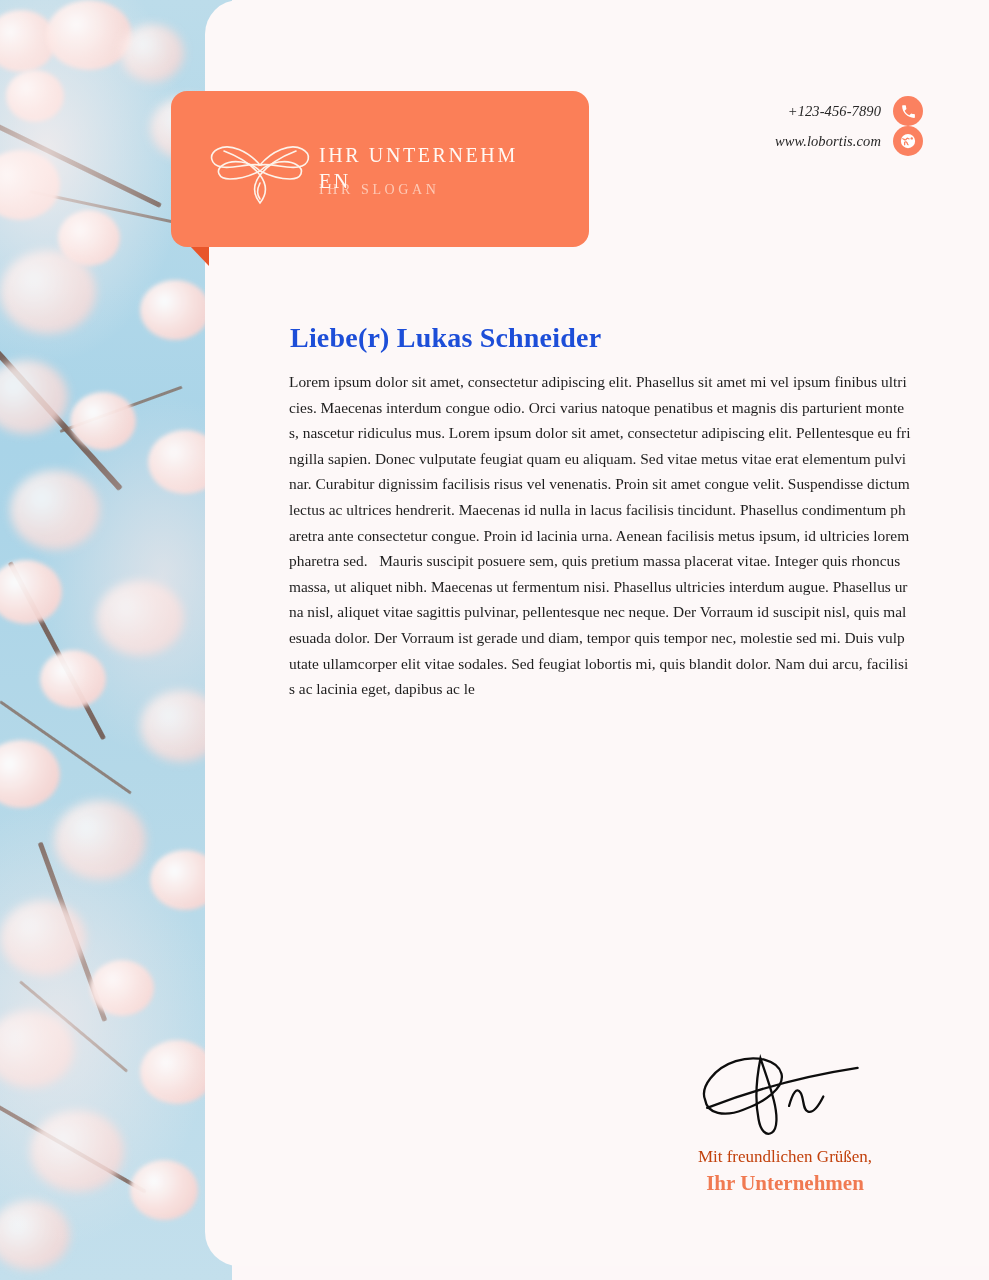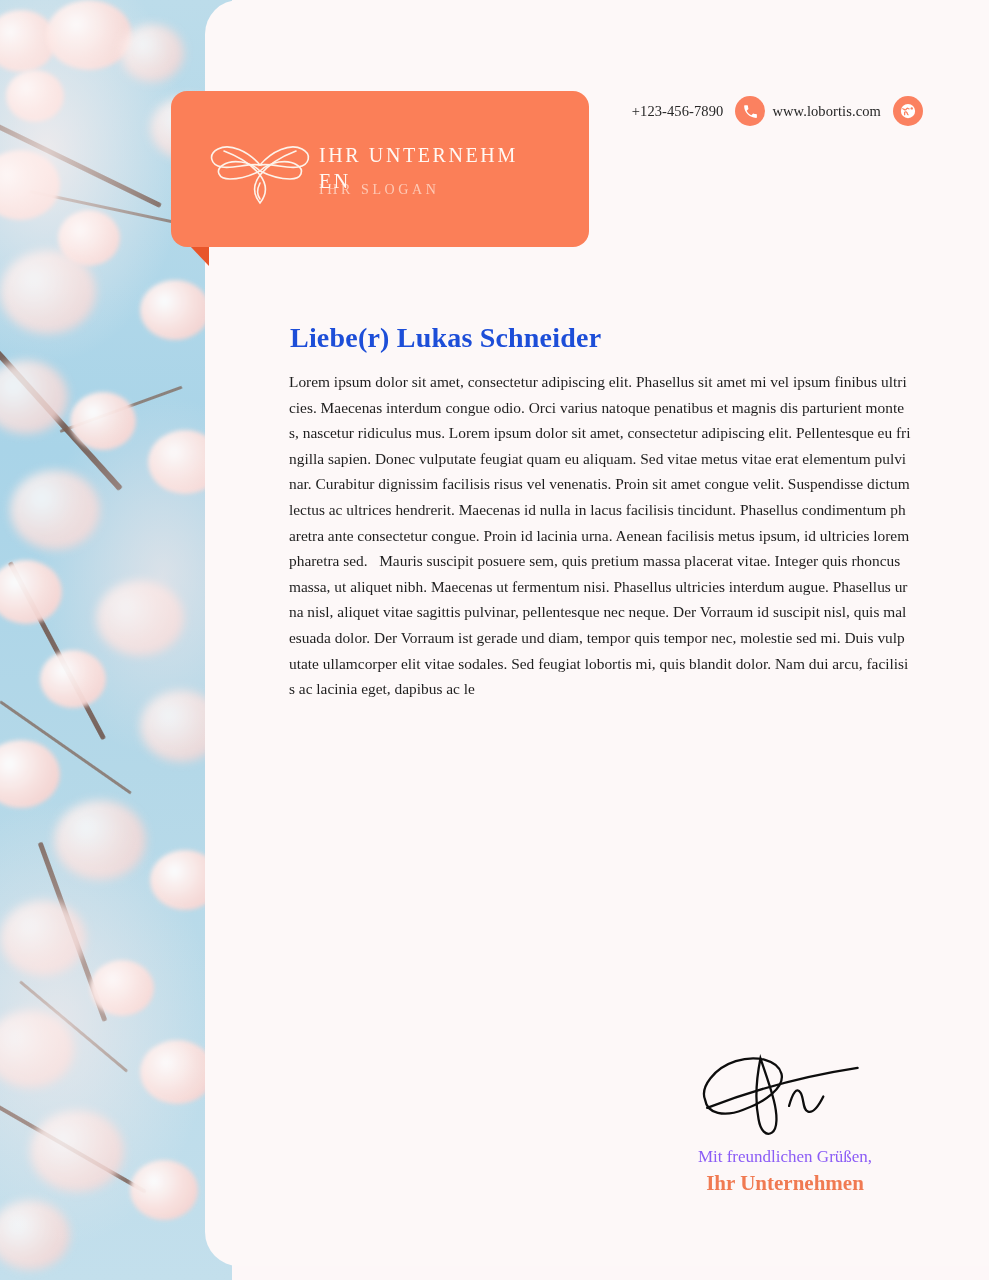--- a/index.html
+++ b/index.html
@@ -113,21 +113,22 @@
     letter-spacing: 3.6px;
     white-space: nowrap;
     text-align: right;
   }
 
   
   #contact-block {
     position: absolute;
     right: 66px; top: 96px;
     display: flex;
-    gap: 7px;
+    flex-direction: column;
+    font-style: italic;
   }
   .contact-row {
     display: flex;
     align-items: center;
     justify-content: flex-end;
     gap: 12px;
   }
   .contact-text {
     font-size: 14.5px;
     color: #262626;
@@ -170,21 +171,21 @@
     position: absolute;
     left: 640px; top: 1045px;
     width: 290px;
     display: flex;
     flex-direction: column;
     align-items: center;
   }
   #signature-mark { height: 100px; display: block; }
   #signoff-line {
     font-size: 17px;
-    color: #8b5cf6;
+    color: #c2410c;
     margin-top: 2px;
   }
   #signoff-company {
     font-size: 21px;
     font-weight: bold;
     color: #f07a52;
     margin-top: 4px;
   }
 </style>
 </head>

